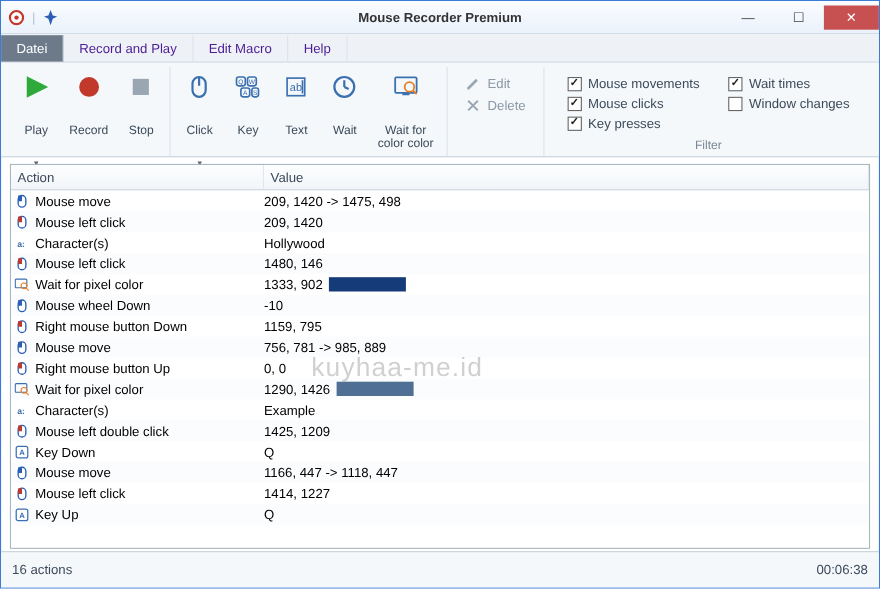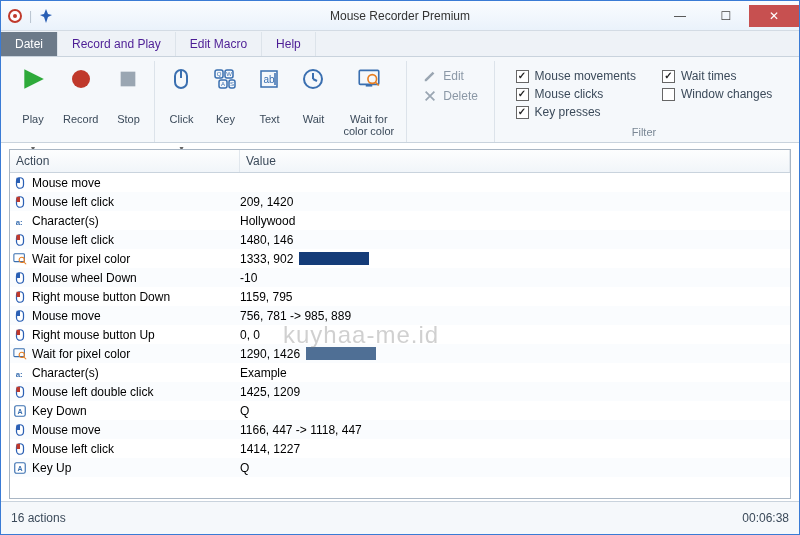--- a/index.html
+++ b/index.html
@@ -2,21 +2,21 @@
 <html><head>
 <meta charset="utf-8">
 <style>
   * { box-sizing: border-box; margin: 0; padding: 0; }
   body { font-family: "Segoe UI", Tahoma, sans-serif; font-size: 12px; background: #fff; width: 800px; height: 535px; overflow: hidden; }
   .window { width: 800px; height: 535px; border: 1px solid #3a7bd5; background: #fff; display:flex; flex-direction:column; }
   .titlebar { height: 30px; background: linear-gradient(#fafcff,#eaf2fb); display:flex; align-items:center; justify-content:space-between; border-bottom:1px solid #d3dbe4; }
   .titlebar-left { display:flex; align-items:center; gap:6px; padding-left:6px; }
   .titlebar-icon { width:16px; height:16px; }
   .titlebar-pin { width:16px; height:16px; }
-  .titlebar-title { position:absolute; left:0; right:0; text-align:center; font-size:12px; pointer-events:none; color:#333; }
+  .titlebar-title { position:absolute; left:0; right:0; text-align:center; font-size:12px; pointer-events:none; color:#333;font-weight:bold; }
   .titlebar-buttons { display:flex; }
   .tb-btn { width:46px; height:22px; display:flex; align-items:center; justify-content:center; font-family:Arial,sans-serif; font-size:12px; color:#444; }
   .tb-btn.close { background:#c75050; color:#fff; width:50px; height:22px; }
   .tabs { height:26px; background:#eef2f7; display:flex; align-items:flex-end; gap:0; border-bottom:1px solid #c9d3dd; }
   .tab { padding:5px 14px; font-size:12px; color:#4c1d95; cursor:default; border-right:1px solid #dce3ea; }
   .tab.active { background:#6c7a89; color:#fff; }
   .ribbon { height:86px; background:#f5f8fb; border-bottom:1px solid #c9d3dd; display:flex; align-items:stretch; padding:4px 6px 0 6px; gap:0; }
   .ribbon-group { display:flex; flex-direction:column; align-items:center; justify-content:space-between; padding:2px 6px 2px 6px; border-right:1px solid #dce3ea; }
   .ribbon-group.noborder { border-right:none; }
   .ribbon-buttons { display:flex; align-items:flex-start; gap:4px; }
@@ -233,20 +233,23 @@
         <div class="trow">
           <div class="cell-action">
             <span class="row-ico">
               <svg viewBox="0 0 16 16" width="14" height="14">
                 <rect x="4" y="2" width="8" height="12" rx="4" fill="#fff" stroke="#2a5fb4" stroke-width="1.4"></rect>
                 <path d="M4 2 Q4 2 8 2 L8 8 L4 8 Q4 8 4 6 Z" fill="#2a5fb4"></path>
               </svg>
             </span>
             <span>Mouse move</span>
           </div>
+          <div class="cell-value">
+            <span>209, 1420 -&gt; 1475, 498</span>
+          </div>
         </div>
         <div class="trow">
           <div class="cell-action">
             <span class="row-ico">
               <svg viewBox="0 0 16 16" width="14" height="14">
                 <rect x="4" y="2" width="8" height="12" rx="4" fill="#fff" stroke="#2a5fb4" stroke-width="1.4"></rect>
                 <path d="M4 2 Q4 2 8 2 L8 8 L4 8 Q4 8 4 6 Z" fill="#c0392b"></path>
               </svg>
             </span>
             <span>Mouse left click</span>

